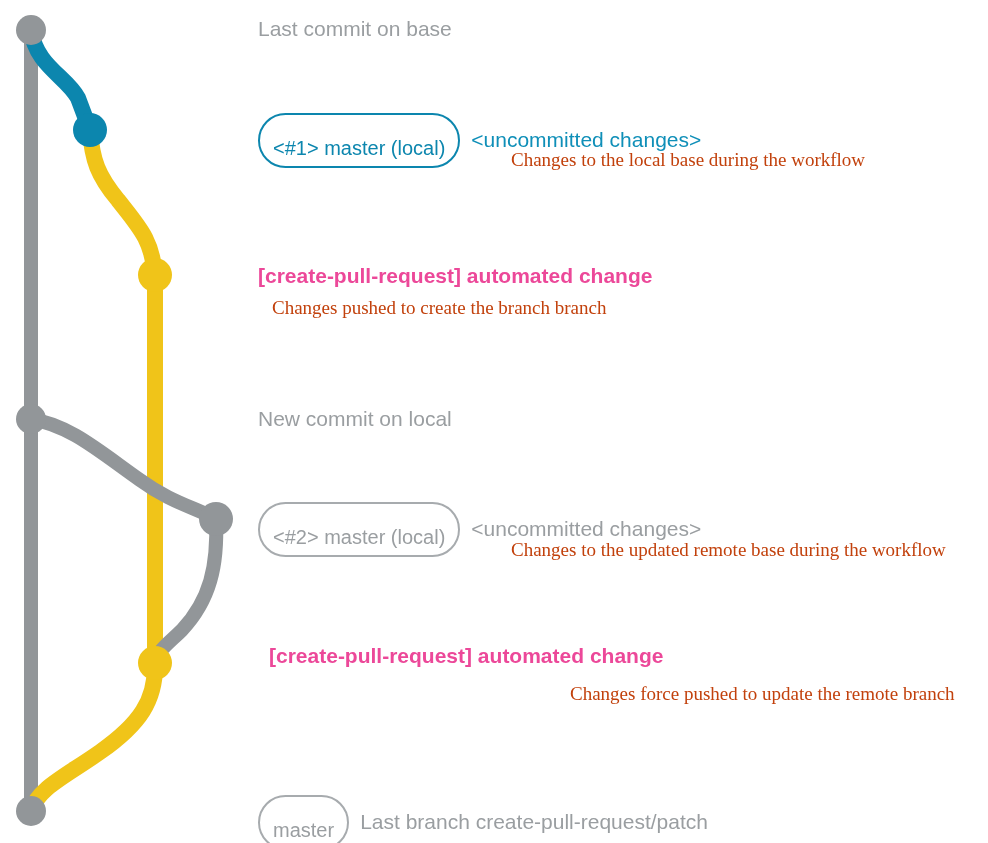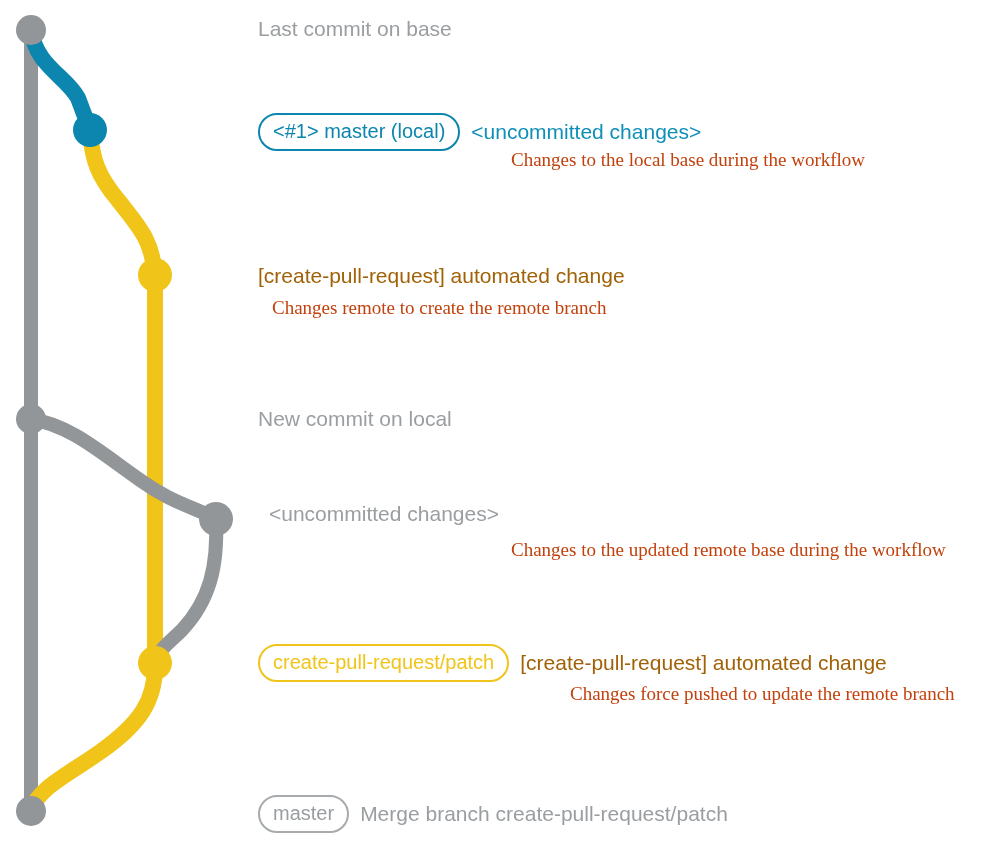--- a/index.html
+++ b/index.html
@@ -31,38 +31,38 @@
     position: absolute;
     display: flex;
     align-items: center;
     white-space: nowrap;
   }
 
   .badge {
     display: inline-block;
     border: 2px solid #888c8f;
     border-radius: 999px;
-    padding: 5px 13px 6px 13px;
+    padding: 22px 13px 6px 13px;
     font-size: 20px;
     color: #9a9ea1;
     background: #ffffff;
     box-sizing: border-box;
     line-height: 1.15;
   }
   .badge.teal  { border-color: #0c86ae; color: #0c86ae; }
   .badge.amber { border-color: #f0c419; color: #f0c419; }
   .badge.gray  { border-color: #a7abae; color: #9a9ea1; }
 
   .title {
     font-size: 21px;
     line-height: 1.15;
     margin-left: 11px;
   }
   .title.teal  { color: #0f8fb8; }
-  .title.amber { color: #a16207; }
+  .title.amber { color: #ec4899; font-weight: bold; }
   .title.gray  { color: #9a9ea1; }
 
   .title.standalone { margin-left: 0; }
 
   .desc {
     position: absolute;
     font-family: "Liberation Serif", serif;
     font-size: 19px;
     color: #c2410c;
     white-space: nowrap;
@@ -101,33 +101,33 @@
 
 <div class="row" style="left:258px; top:113px;">
   <span class="badge teal">&lt;#1&gt; master (local)</span>
   <span class="title teal">&lt;uncommitted changes&gt;</span>
 </div>
 <div class="desc" style="left:511px; top:150px;">Changes to the local base during the workflow</div>
 
 <div class="row" style="left:258px; top:264px;">
   <span class="title amber standalone">[create-pull-request] automated change</span>
 </div>
-<div class="desc" style="left:272px; top:298px;">Changes remote to create the remote branch</div>
+<div class="desc" style="left:272px; top:298px;">Changes pushed to create the branch branch</div>
 
 <div class="row" style="left:258px; top:407px;">
   <span class="title gray standalone">New commit on local</span>
 </div>
 
 <div class="row" style="left:258px; top:502px;">
+  <span class="badge gray">&lt;#2&gt; master (local)</span>
   <span class="title gray">&lt;uncommitted changes&gt;</span>
 </div>
 <div class="desc" style="left:511px; top:540px;">Changes to the updated remote base during the workflow</div>
 
 <div class="row" style="left:258px; top:644px;">
-  <span class="badge amber">create-pull-request/patch</span>
   <span class="title amber">[create-pull-request] automated change</span>
 </div>
 <div class="desc" style="left:570px; top:684px;text-align:right;">Changes force pushed to update the remote branch</div>
 
 <div class="row" style="left:258px; top:795px;">
   <span class="badge gray">master</span>
-  <span class="title gray">Merge branch create-pull-request/patch</span>
+  <span class="title gray">Last branch create-pull-request/patch</span>
 </div>
 
 </body></html>

